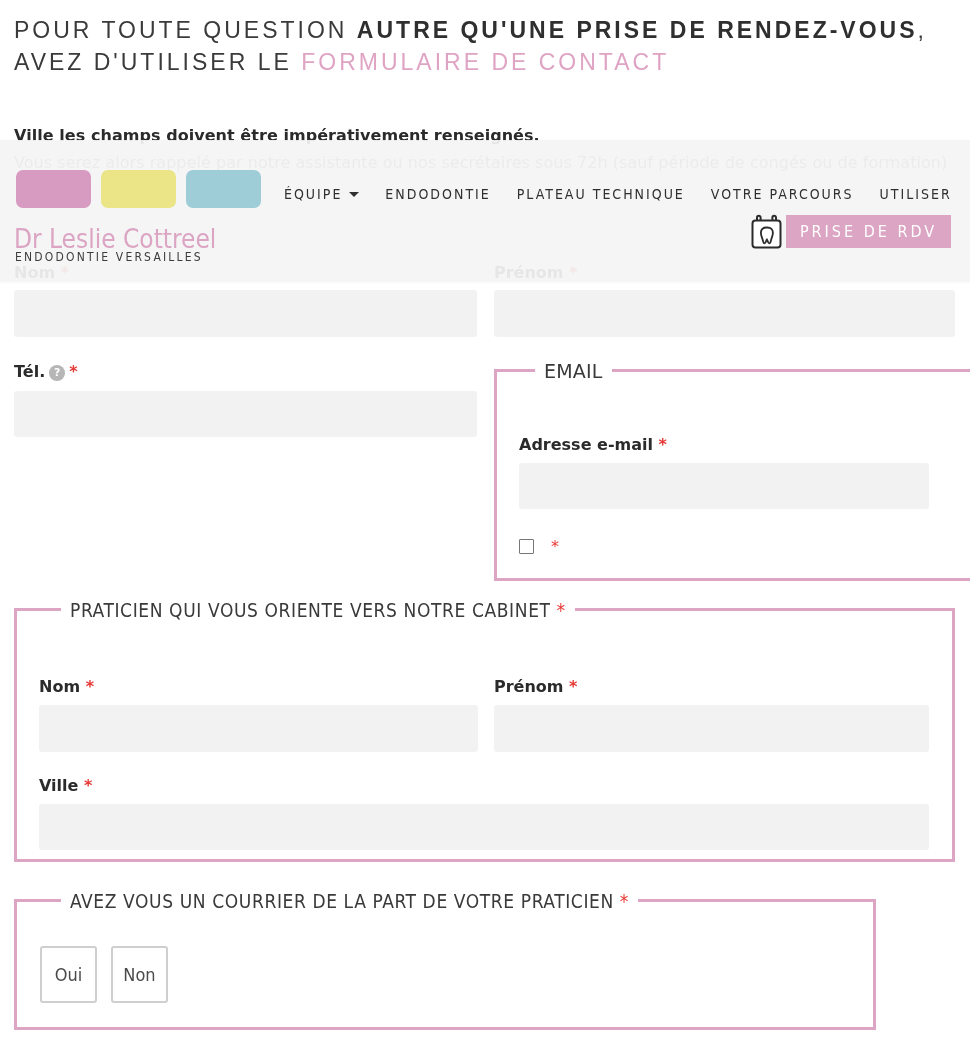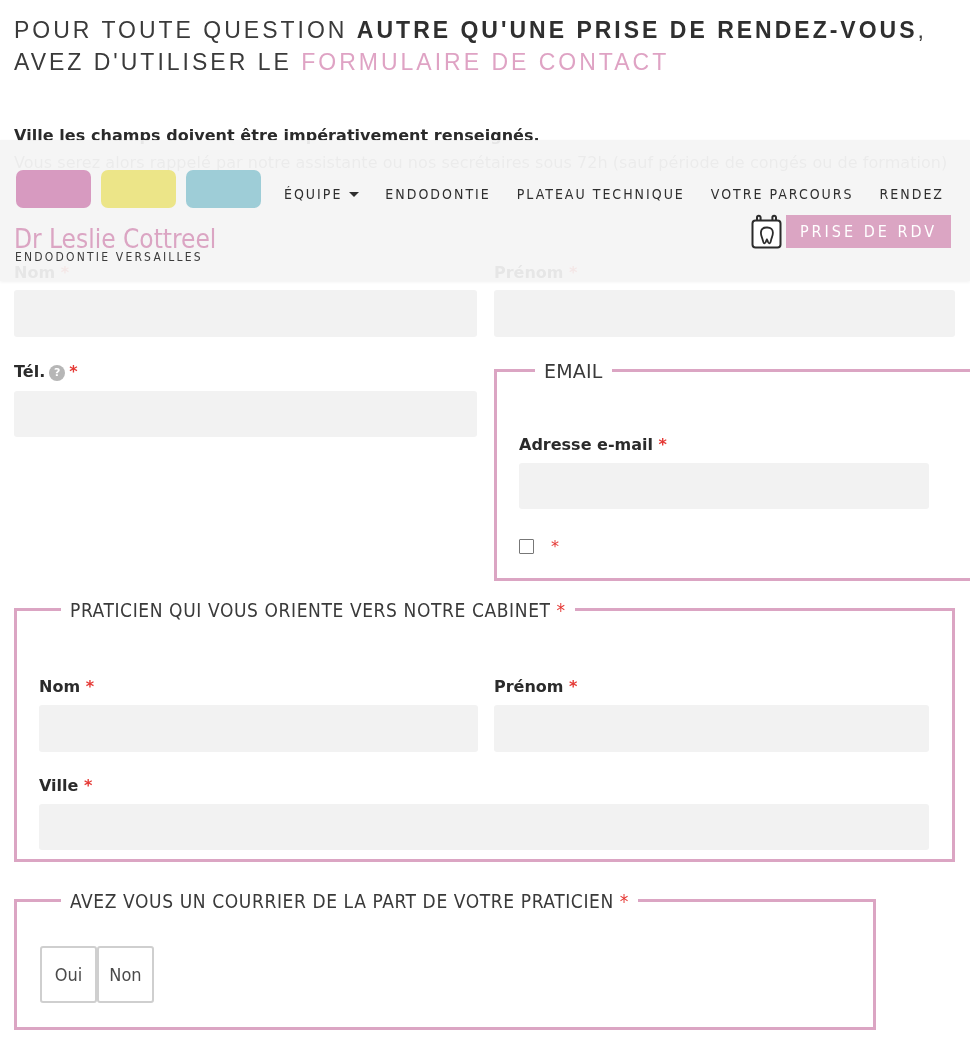--- a/index.html
+++ b/index.html
@@ -140,20 +140,21 @@
     box-sizing: border-box;
     margin-right: 12px;
     border-radius: 1px;
   }
   .cbrow .req { color: #e53935; margin-left: 5px; }
 
   
   .choicewrap {
     position: absolute;
     display: flex;
+    gap: 14px;
   }
   .choicebtn {
     width: 53px;
     height: 53px;
     border: 2px solid #cfcfcf;
     border-radius: 3px;
     background: #ffffff;
     display: flex;
     align-items: center;
     justify-content: center;
@@ -338,21 +339,21 @@
   <div class="brand-sub">ENDODONTIE VERSAILLES</div>
 
   <nav class="nav">
     <span class="nav-item">
       <span>ÉQUIPE</span>
       <span class="caret"></span>
     </span>
     <span class="nav-item">ENDODONTIE</span>
     <span class="nav-item">PLATEAU TECHNIQUE</span>
     <span class="nav-item">VOTRE PARCOURS</span>
-    <span class="nav-item">RENDEZ</span>
+    <span class="nav-item">UTILISER</span>
   </nav>
 </div>
 
 <div class="cal-icon">
   <svg viewBox="0 0 33 36" width="33" height="36" aria-hidden="true">
     <rect x="2.5" y="6.5" width="28" height="27" rx="3" ry="3" fill="#ffffff" stroke="#2b2b2b" stroke-width="2"></rect>
     <path d="M7 7 V3.5 a1.8 1.8 0 0 1 3.6 0 V7" fill="none" stroke="#2b2b2b" stroke-width="2"></path>
     <path d="M22.4 7 V3.5 a1.8 1.8 0 0 1 3.6 0 V7" fill="none" stroke="#2b2b2b" stroke-width="2"></path>
     <path d="M16.5 13.5 c-3.6 0 -5.6 1.9 -5.6 5.2 c0 3.3 1.3 4.6 1.9 7.6 c0.4 2.1 1.0 3.0 1.9 3.0 c1.0 0 1.1 -1.2 1.8 -3.4 c0.2 -0.7 0.6 -0.7 0.8 0 c0.7 2.2 0.8 3.4 1.8 3.4 c0.9 0 1.5 -0.9 1.9 -3.0 c0.6 -3.0 1.9 -4.3 1.9 -7.6 c0 -3.3 -2.0 -5.2 -5.6 -5.2 z" fill="none" stroke="#2b2b2b" stroke-width="1.8" stroke-linejoin="round"></path>
   </svg>

